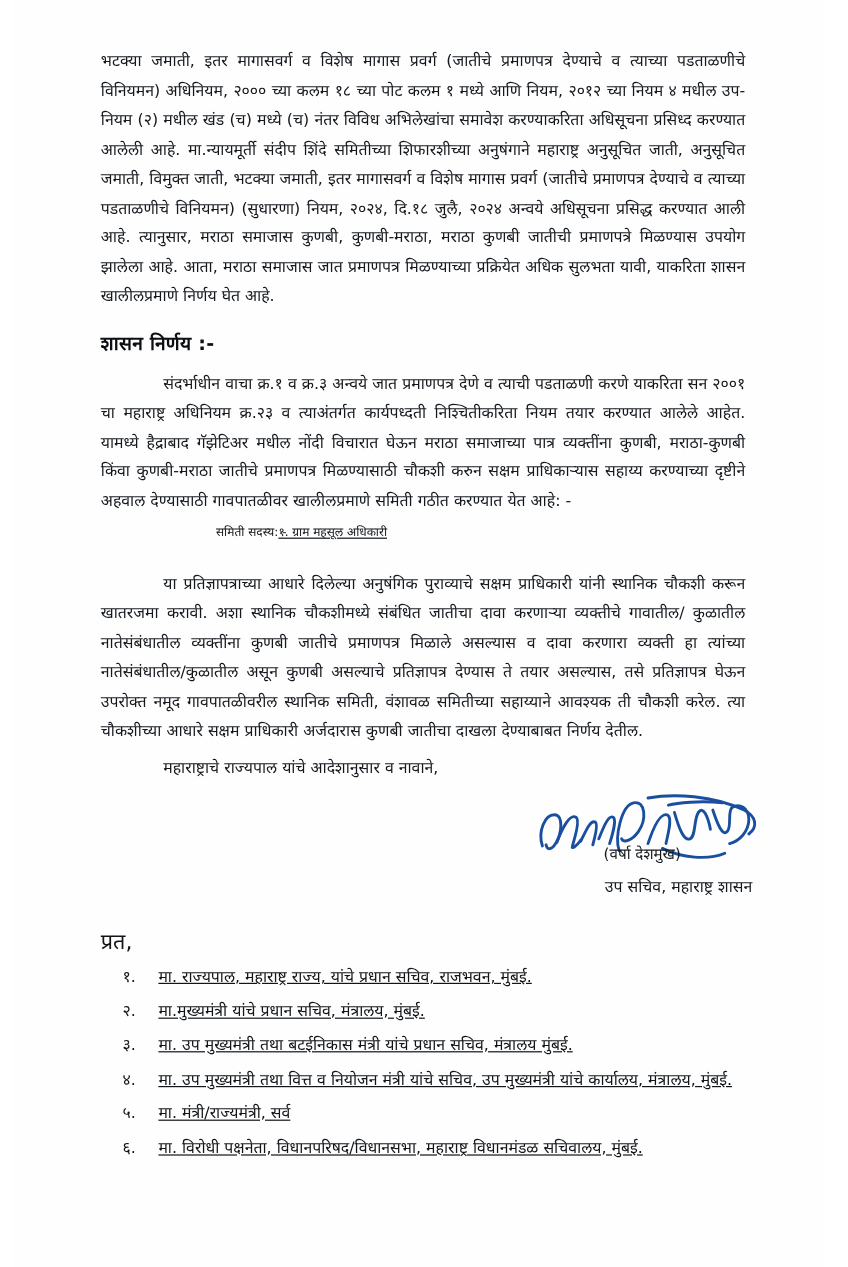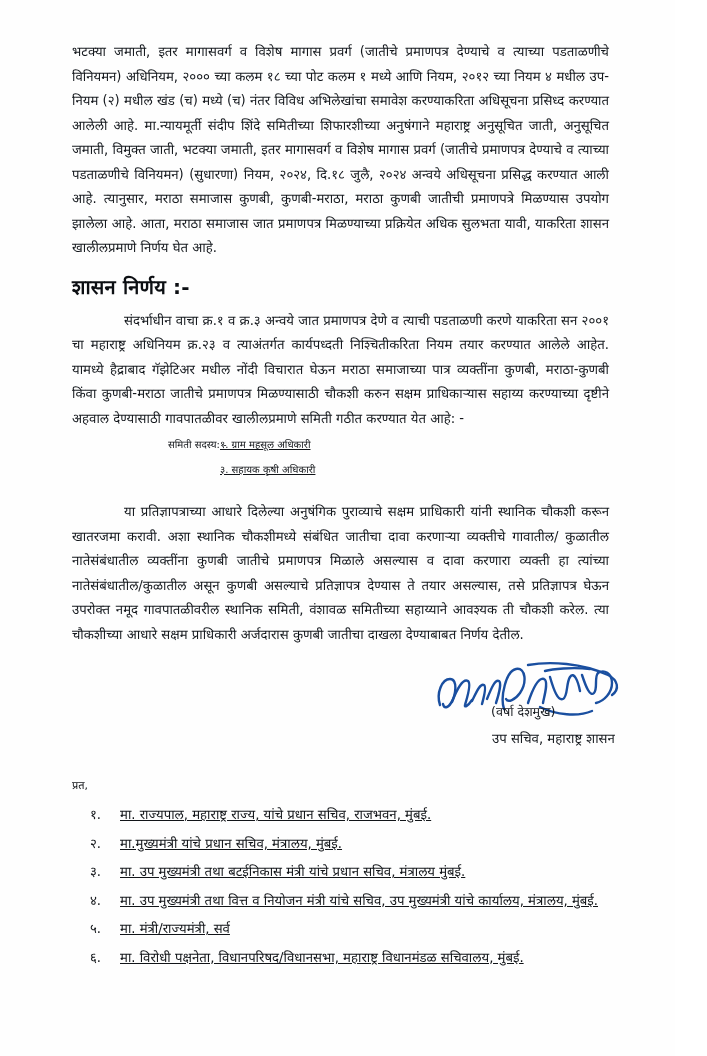--- a/index.html
+++ b/index.html
@@ -13,39 +13,40 @@
     color: #111418;
   }
   #page {
     position: relative;
     width: 675px;
     height: 1056px;
     background: #fefefe;
     overflow: hidden;
     box-sizing: border-box;
     padding: 40px 66px 20px 72px;
+    margin-left: 12px;
   }
   .para {
     font-size: 13.2px;
     line-height: 24.5px;
     text-align: justify;
     text-justify: inter-word;
     margin: 0;
     color: #14181d;
   }
   .para-indent {
     text-indent: 52px;
   }
   .gap-6 { height: 6px; }
   .gap-10 { height: 10px; }
   .gap-12 { height: 12px; }
   .gap-14 { height: 14px; }
 
   .heading {
-    font-size: 20px;
+    font-size: 16px;
     font-weight: bold;
     line-height: 24px;
     margin: 0;
     color: #0c0f13;
     letter-spacing: .2px;
   }
 
   .members-block {
     margin: 2px 0 0 0;
     padding: 0;
@@ -88,21 +89,21 @@
     position: absolute;
     left: 420px;
     top: 66px;
     font-size: 13.2px;
     color: #14181d;
     white-space: nowrap;
     text-align: right;
   }
 
   .copy-label {
-    font-size: 11px;
+    font-size: 18px;
     line-height: 22px;
     margin: 0 0 4px 0;
   }
   ol.recipients {
     list-style: none;
     margin: 0;
     padding: 0;
   }
   ol.recipients li {
     display: flex;
@@ -130,35 +131,32 @@
 
   <div class="gap-10"></div>
 
   <p class="para para-indent">संदर्भाधीन वाचा क्र.१ व क्र.३ अन्वये जात प्रमाणपत्र देणे व त्याची पडताळणी करणे याकरिता सन २००१ चा महाराष्ट्र अधिनियम क्र.२३ व त्याअंतर्गत कार्यपध्दती निश्चितीकरिता नियम तयार करण्यात आलेले आहेत. यामध्ये हैद्राबाद गॅझेटिअर मधील नोंदी विचारात घेऊन मराठा समाजाच्या पात्र व्यक्तींना कुणबी, मराठा-कुणबी किंवा कुणबी-मराठा जातीचे प्रमाणपत्र मिळण्यासाठी चौकशी करुन सक्षम प्राधिकाऱ्यास सहाय्य करण्याच्या दृष्टीने अहवाल देण्यासाठी गावपातळीवर खालीलप्रमाणे समिती गठीत करण्यात येत आहे: -</p>
 
   <div class="members-block">
     <div class="members-row">
       <span class="members-label">समिती सदस्य: -</span>
       <span class="member-item">१. ग्राम महसूल अधिकारी</span>
     </div>
-    <div class="members-row">
-      <span class="members-label blank">समिती सदस्य: -</span>
-      <span class="member-item">३. सहायक कृषी अधिकारी</span>
-    </div>
   </div>
 
   <div class="gap-12"></div>
 
 
   <div class="gap-6"></div>
 
   <p class="para para-indent">या प्रतिज्ञापत्राच्या आधारे दिलेल्या अनुषंगिक पुराव्याचे सक्षम प्राधिकारी यांनी स्थानिक चौकशी करून खातरजमा करावी. अशा स्थानिक चौकशीमध्ये संबंधित जातीचा दावा करणाऱ्या व्यक्तीचे गावातील/ कुळातील नातेसंबंधातील व्यक्तींना कुणबी जातीचे प्रमाणपत्र मिळाले असल्यास व दावा करणारा व्यक्ती हा त्यांच्या नातेसंबंधातील/कुळातील असून कुणबी असल्याचे प्रतिज्ञापत्र देण्यास ते तयार असल्यास, तसे प्रतिज्ञापत्र घेऊन उपरोक्त नमूद गावपातळीवरील स्थानिक समिती, वंशावळ समितीच्या सहाय्याने आवश्यक ती चौकशी करेल. त्या चौकशीच्या आधारे सक्षम प्राधिकारी अर्जदारास कुणबी जातीचा दाखला देण्याबाबत निर्णय देतील.</p>
 
   <div class="gap-6"></div>
 
+  <p class="para para-indent">महाराष्ट्राचे राज्यपाल यांचे आदेशानुसार व नावाने,</p>
 
   <div class="sign-area">
     <svg class="signature-ink" viewBox="0 0 200 62" aria-hidden="true">
       <g fill="none" stroke="#1a4fa0" stroke-width="2.4" stroke-linecap="round" stroke-linejoin="round">
         <path d="M8 46 C4 34, 10 20, 18 20 C26 20, 24 36, 19 44 C16 49, 12 50, 11 45"></path>
         <path d="M20 43 C25 30, 31 19, 36 22 C40 25, 34 42, 33 46 C32 49, 36 47, 40 41"></path>
         <path d="M40 42 C44 34, 48 24, 52 26 C55 28, 51 41, 50 45"></path>
         <path d="M55 40 C59 30, 63 20, 67 22 C70 24, 66 38, 64 44"></path>
         <path d="M72 50 C68 38, 74 12, 84 10 C94 8, 95 24, 88 34 C83 41, 76 44, 74 40"></path>
         <path d="M96 44 C100 32, 106 18, 112 20 C117 22, 112 38, 111 44"></path>

